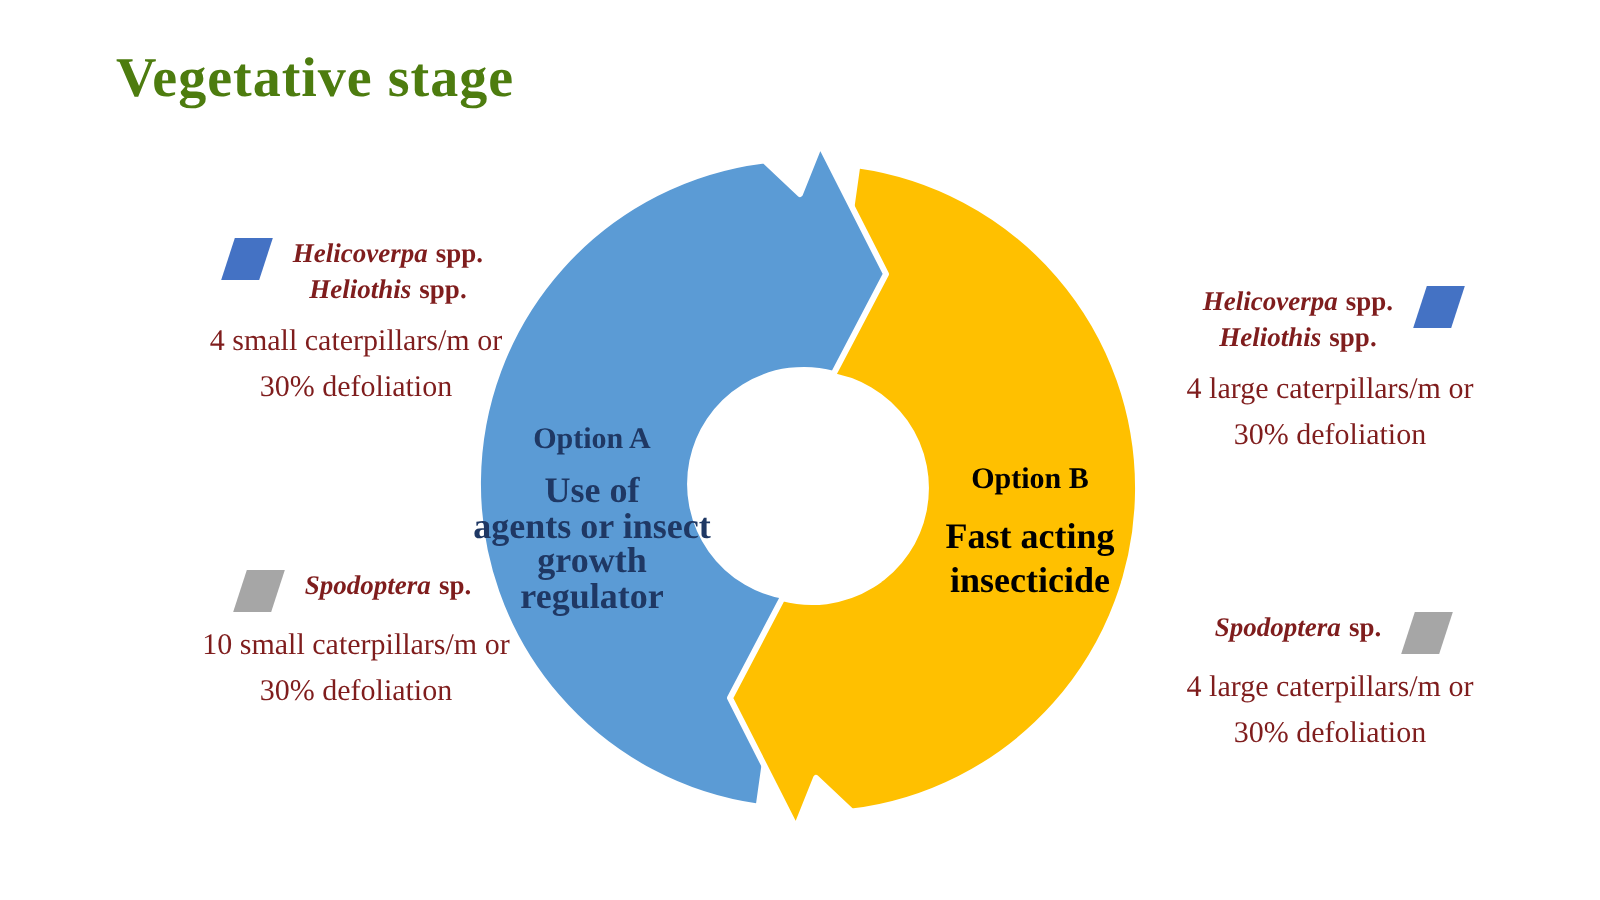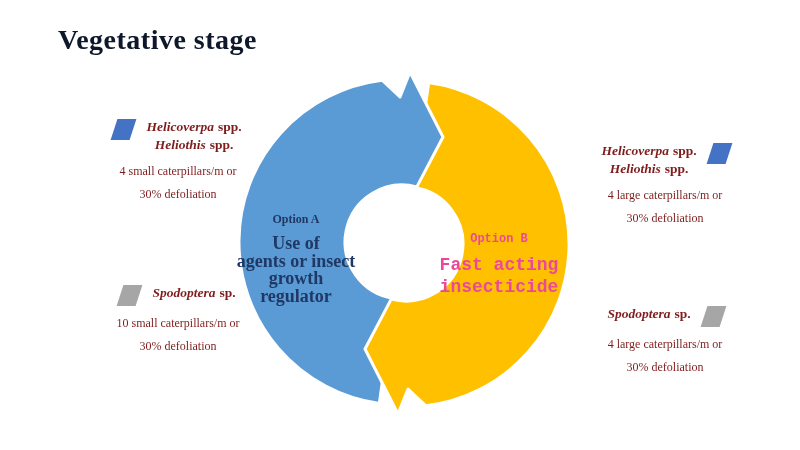--- a/index.html
+++ b/index.html
@@ -3,45 +3,45 @@
 <meta charset="utf-8">
 <style>
   html,body { margin:0; padding:0; }
   body {
     width:800px; height:450px; position:relative; overflow:hidden;
     background:#ffffff;
     font-family:"Liberation Serif", serif;
   }
   .page-title {
     position:absolute; left:58px; top:24px; margin:0;
-    font-size:28px; font-weight:bold; color:#0f172a; letter-spacing:.5px;
+    font-size:28px; font-weight:bold; color:#4d7c0f; letter-spacing:.5px;
   }
   svg.cycle { position:absolute; left:0; top:0; }
 
   
   .option { position:absolute; text-align:center; font-weight:bold; }
-  .option .opt-title { font-size:12px; }
+  .option .opt-title { font-size:15px; }
   .option .opt-line  { font-size:18px; }
   .option-a { left:233px; top:212px; width:126px; color:#1F3864; }
   .option-a .opt-title { margin-bottom:8px; }
   .option-a .opt-line  { line-height:17.5px; }
-  .option-b { left:436px; top:232px; width:126px; color:#ec4899;font-family:Liberation Mono, monospace; }
+  .option-b { left:452px; top:232px; width:126px; color:#000000; }
   .option-b .opt-title { margin-bottom:8px; }
   .option-b .opt-line  { line-height:22px; }
 
   
   .callout { position:absolute; width:196px; text-align:center; color:#7f1d1d; }
   .species-row { display:flex; justify-content:center; align-items:flex-start; gap:13px; }
   .species-names { font-weight:bold; font-size:13.5px; line-height:18px; }
   .sp-name { font-style:italic; }
   .sp-suffix { margin-left:4px; }
   .marker { width:19px; height:21px; transform:skewX(-18deg); flex:none; margin-top:1px; }
   .marker-blue { background:#4472C4; }
   .marker-gray { background:#A6A6A6; }
-  .thr { font-size:12px; line-height:23px; }
+  .thr { font-size:15px; line-height:23px; }
   .thr-first { margin-top:6px; }
   .callout-left-top     { left:80px;  top:118px; }
   .callout-left-bottom  { left:80px;  top:284px; }
   .callout-right-top    { left:567px; top:142px; }
   .callout-right-bottom { left:567px; top:305px; }
 </style>
 </head>
 <body>
 
 <h1 class="page-title">Vegetative stage</h1>

